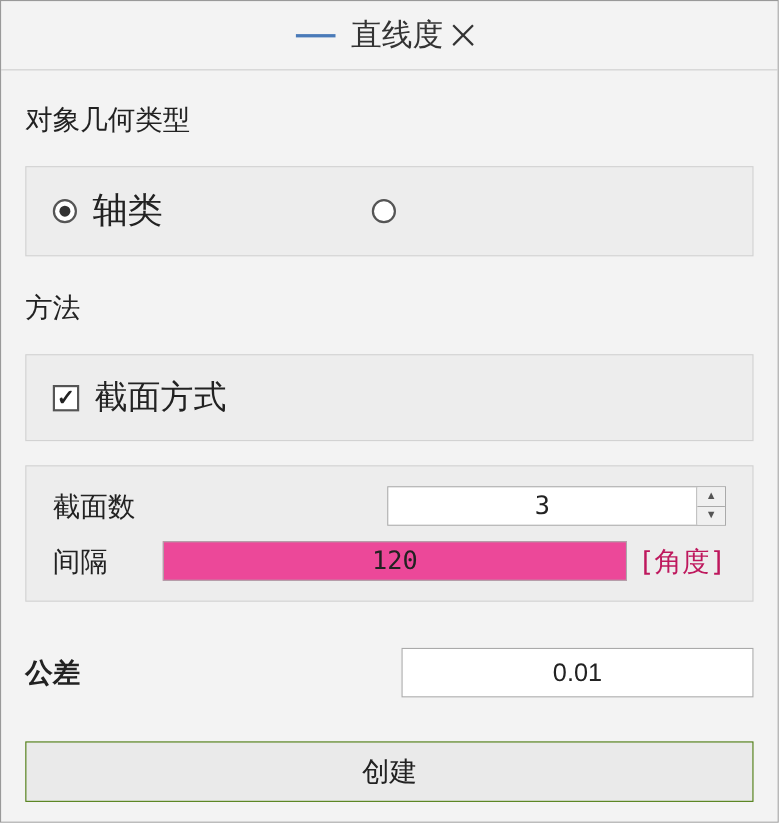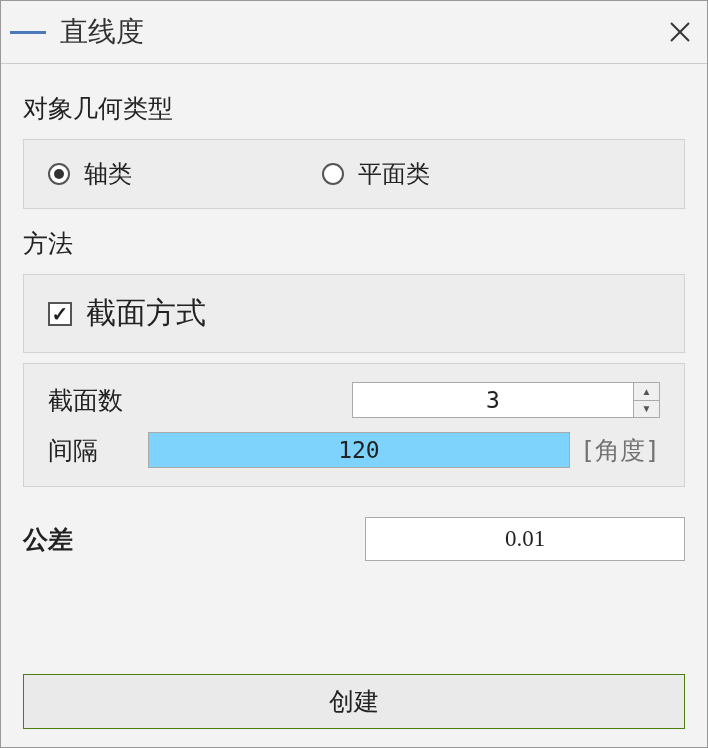--- a/index.html
+++ b/index.html
@@ -18,21 +18,21 @@
       background: #f3f3f3;
       border: 1px solid #999;
       width: 100%;
       height: 100%;
       display: flex;
       flex-direction: column;
     }
     .title-bar {
       display: flex;
       align-items: center;
-      justify-content: space-between;
+      justify-content: center;
       padding: 12px 9px;
       border-bottom: 1px solid #ccc;
     }
     .title-left {
       display: flex;
       align-items: center;
       gap: 14px;
     }
     .title-icon {
       width: 36px;
@@ -52,21 +52,21 @@
       display: flex;
       align-items: center;
       justify-content: center;
       user-select: none;
     }
     .content {
       padding: 20px 22px;
       flex: 1;
       display: flex;
       flex-direction: column;
-      gap: 10px;
+      gap: 22px;
     }
     .section-label {
       font-size: 25px;
       color: #222;
       margin-top: 8px;
       margin-bottom: 4px;
     }
     .panel {
       background: #ededed;
       border: 1px solid #d2d2d2;
@@ -94,21 +94,21 @@
       background: #fff;
     }
     .radio-circle.checked::after {
       content: "";
       width: 10px;
       height: 10px;
       background: #333;
       border-radius: 50%;
     }
     .radio-label {
-      font-size: 24px;
+      font-size: 32px;
       color: #222;
     }
     .checkbox-row {
       display: flex;
       align-items: center;
       gap: 14px;
     }
     .checkbox-box {
       width: 24px;
       height: 24px;
@@ -170,30 +170,30 @@
       color: #555;
       cursor: pointer;
       background: #f0f0f0;
     }
     .spinner-btn:first-child {
       border-bottom: 1px solid #aaa;
     }
     .text-input {
       flex: 1;
       border: 1px solid #aaa;
-      background: #7dd3fc;
+      background: #ec4899;
       font-size: 23px;
       text-align: center;
       padding: 4px 0;
       font-family: monospace;
       color: #222;
     }
     .unit-label {
       font-size: 25px;
-      color: #737373;
+      color: #be185d;
       font-family: monospace;
     }
     .tolerance-row {
       display: flex;
       align-items: center;
       gap: 20px;
       margin-top: 20px;
     }
     .tolerance-label {
       font-size: 25px;
@@ -202,21 +202,21 @@
       font-weight: bold;
     }
     .tolerance-input {
       margin-left: auto;
       width: 320px;
       border: 1px solid #aaa;
       background: #fff;
       font-size: 23px;
       text-align: center;
       padding: 8px 18px;
-      font-family: Liberation Serif, serif;
+      font-family: Liberation Sans, sans-serif;
       color: #222;
     }
     .button-row {
       display: flex;
       gap: 14px;
       padding: 14px 22px 18px 22px;
       margin-top: auto;
     }
     .action-btn {
       flex: 1;
@@ -249,21 +249,20 @@
   <div class="content">
     <div class="section-label">对象几何类型</div>
     <div class="panel">
       <div class="radio-row">
         <div class="radio-item">
           <div class="radio-circle checked"></div>
           <div class="radio-label">轴类</div>
         </div>
         <div class="radio-item">
           <div class="radio-circle"></div>
-          <div class="radio-label">平面类</div>
         </div>
       </div>
     </div>
 
     <div class="section-label">方法</div>
     <div class="panel">
       <div class="checkbox-row">
         <div class="checkbox-box">✓</div>
         <div class="checkbox-label">截面方式</div>
       </div>

